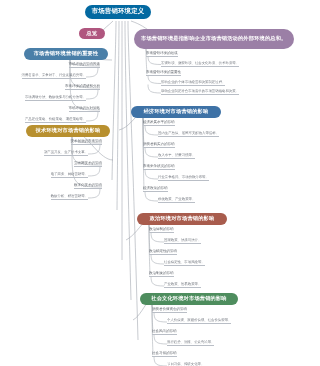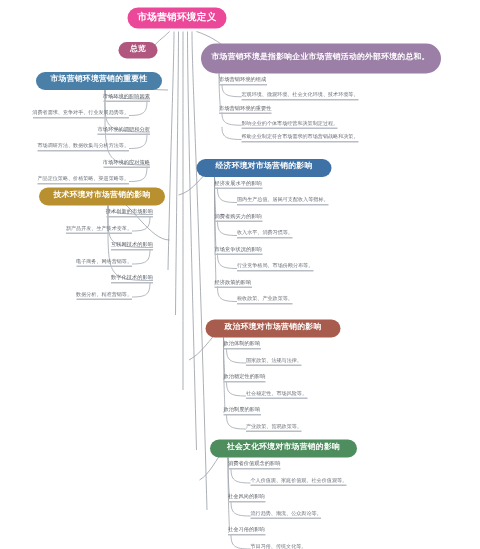--- a/index.html
+++ b/index.html
@@ -94,21 +94,21 @@
         <path d="M151,276 C151,284 153,286 164,286"></path>
         <path d="M152,305 C152,308 154,311 152,311"></path>
         <path d="M154,312 C154,320 156,322 167,322"></path>
         <path d="M152,305 C152,330 154,333 152,333"></path>
         <path d="M154,334 C154,342 156,344 167,344"></path>
         <path d="M152,305 C152,352 154,355 152,355"></path>
         <path d="M154,356 C154,364 156,366 167,366"></path>
       </g>
   </svg>
 
-  <div class="node pill root" style="left:85px;top:5px;width:66px;height:14px;background:#ec4899;">
+  <div class="node pill root" style="left:85px;top:5px;width:66px;height:14px;background:#0369a1;">
     <span>市场营销环境定义</span>
   </div>
 
   <div class="node pill topic" style="left:79px;top:28px;width:26px;height:11px;background:#b0567f;">
     <span>总览</span>
   </div>
 
   <div class="node pill bigtopic" style="left:134px;top:29px;width:160px;height:20px;background:#9b7fa6;">
     <span>市场营销环境是指影响企业市场营销活动的外部环境的总和。</span>
   </div>

